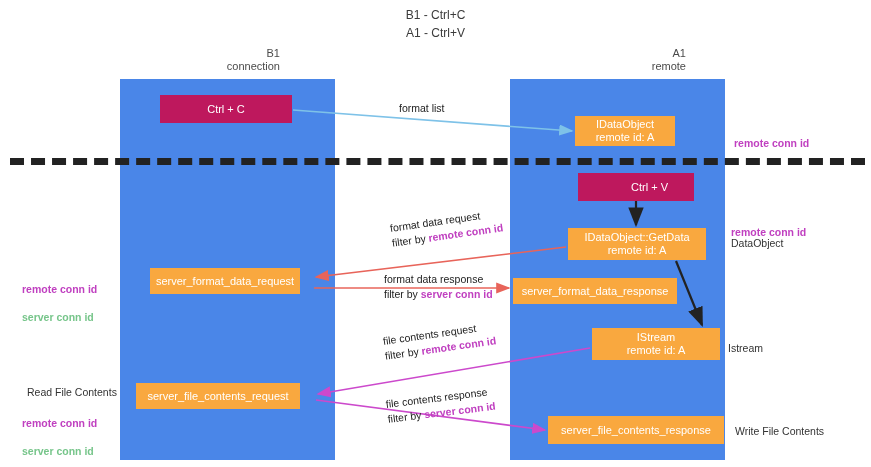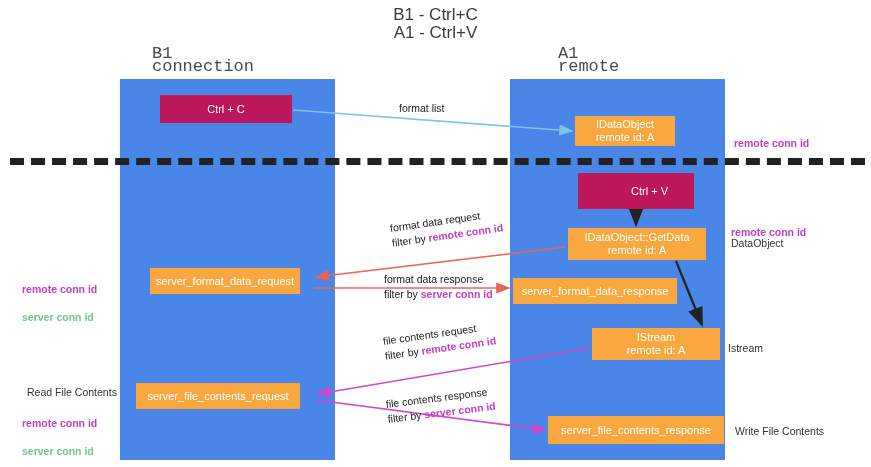--- a/index.html
+++ b/index.html
@@ -9,30 +9,29 @@
     font-family:"Liberation Sans", sans-serif;
     overflow:hidden;
     position:relative;
   }
   #stage{position:absolute;left:0;top:0;width:871px;height:467px;}
 
   
   .title{
     position:absolute;left:0;top:6px;width:871px;
     text-align:center;
-    font-size:17px;color:#3b3b3b;line-height:18px;
+    font-size:12px;color:#3b3b3b;line-height:18px;
     white-space:pre-line;
   }
 
   
   .colhead{
-    position:absolute;text-align:left;
-    font-size:17px;color:#4a4a4a;line-height:13px;
+    position:absolute;text-align:right;
+    font-size:11px;color:#4a4a4a;line-height:13px;
     white-space:pre-line;
-    font-family:Liberation Mono, monospace;
   }
   .colhead.b1{left:152px;top:47px;width:128px;}
   .colhead.a1{left:558px;top:47px;width:128px;}
 
   
   .lane{position:absolute;background:#4a86e8;}
   .lane.left{left:120px;top:79px;width:215px;height:381px;}
   .lane.right{left:510px;top:79px;width:215px;height:381px;}
 
   
@@ -49,21 +48,21 @@
     font-size:11px;color:#ffffff;line-height:13px;
     white-space:pre-line;
     box-sizing:border-box;
     padding:2px 4px;
   }
   .node.green{background:#be185d;}
   .node.orange{background:#f9a83f;}
 
   .n-ctrlc     {left:160px;top:95px;width:132px;height:28px;}
   .n-idataobj  {left:575px;top:116px;width:100px;height:30px;}
-  .n-ctrlv     {left:578px;top:173px;width:116px;height:36px;padding-left:31px;}
+  .n-ctrlv     {left:578px;top:173px;width:116px;height:28px;padding-left:31px;}
   .n-getdata   {left:568px;top:228px;width:138px;height:32px;}
   .n-sfdreq    {left:150px;top:268px;width:150px;height:26px;}
   .n-sfdresp   {left:513px;top:278px;width:164px;height:26px;}
   .n-istream   {left:592px;top:328px;width:128px;height:32px;}
   .n-sfcreq    {left:136px;top:383px;width:164px;height:26px;}
   .n-sfcresp   {left:548px;top:416px;width:176px;height:28px;}
 
   
   .edgelbl{
     position:absolute;font-size:10.5px;color:#222222;line-height:15px;

